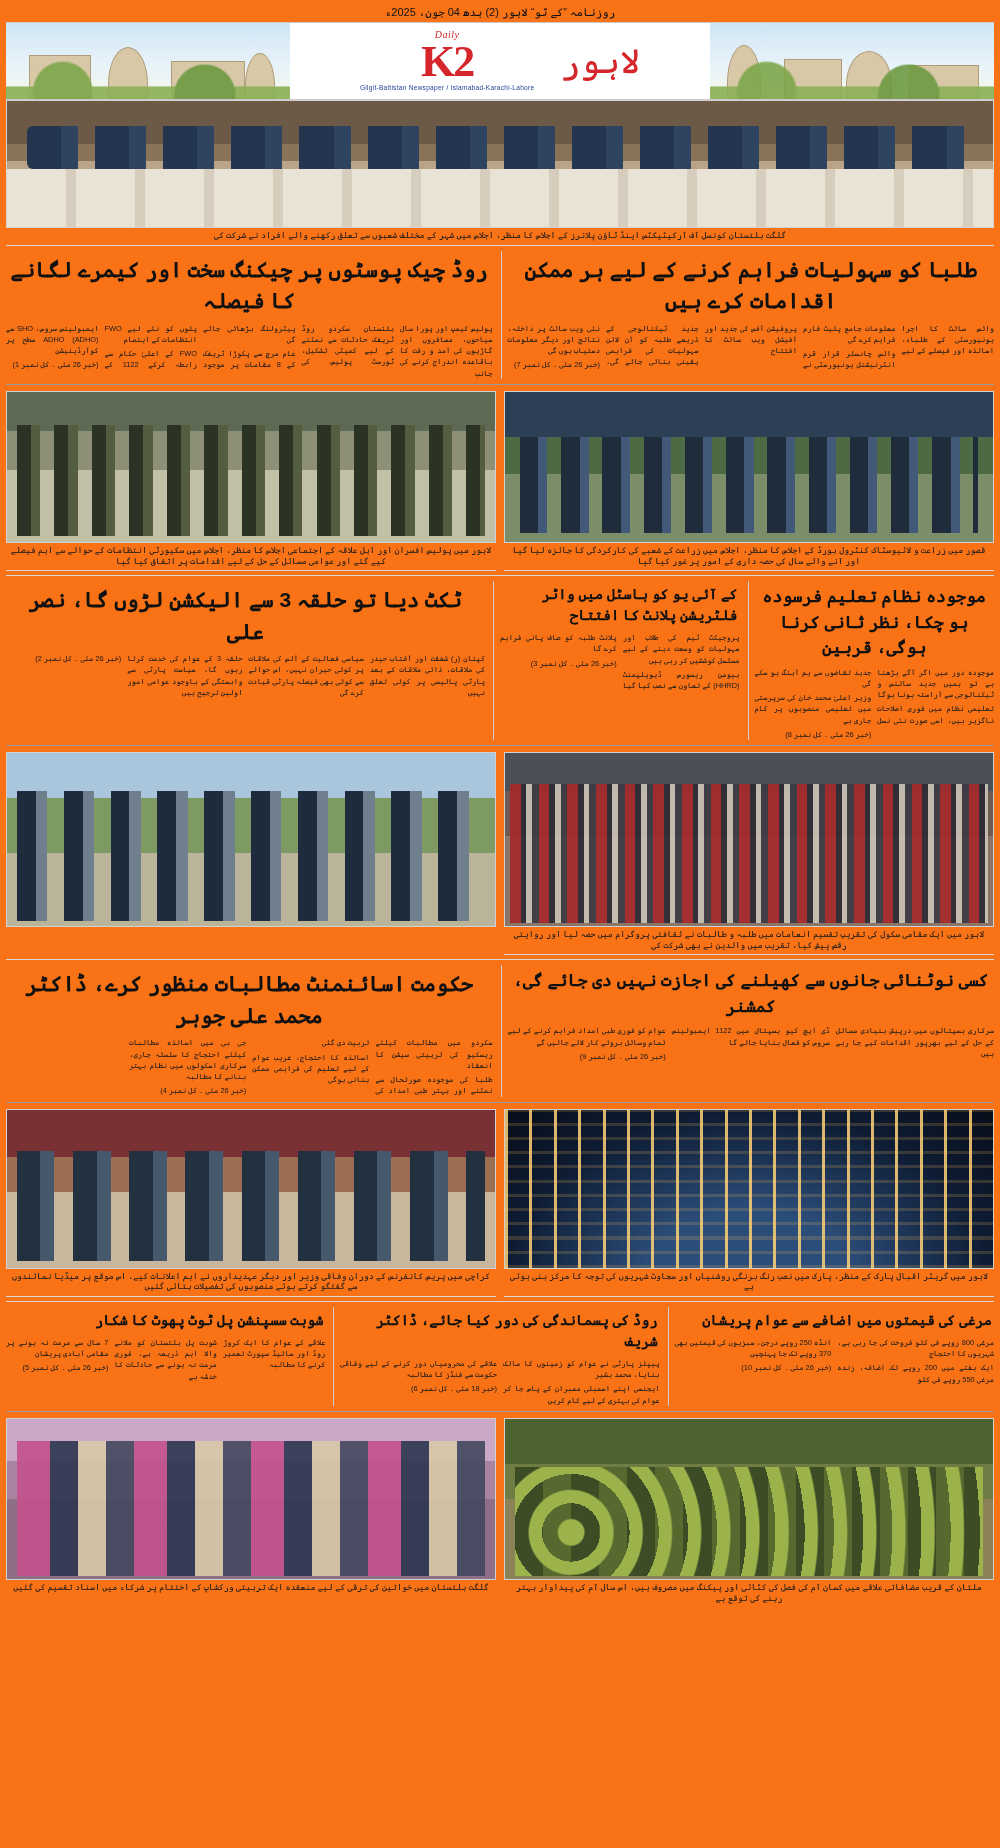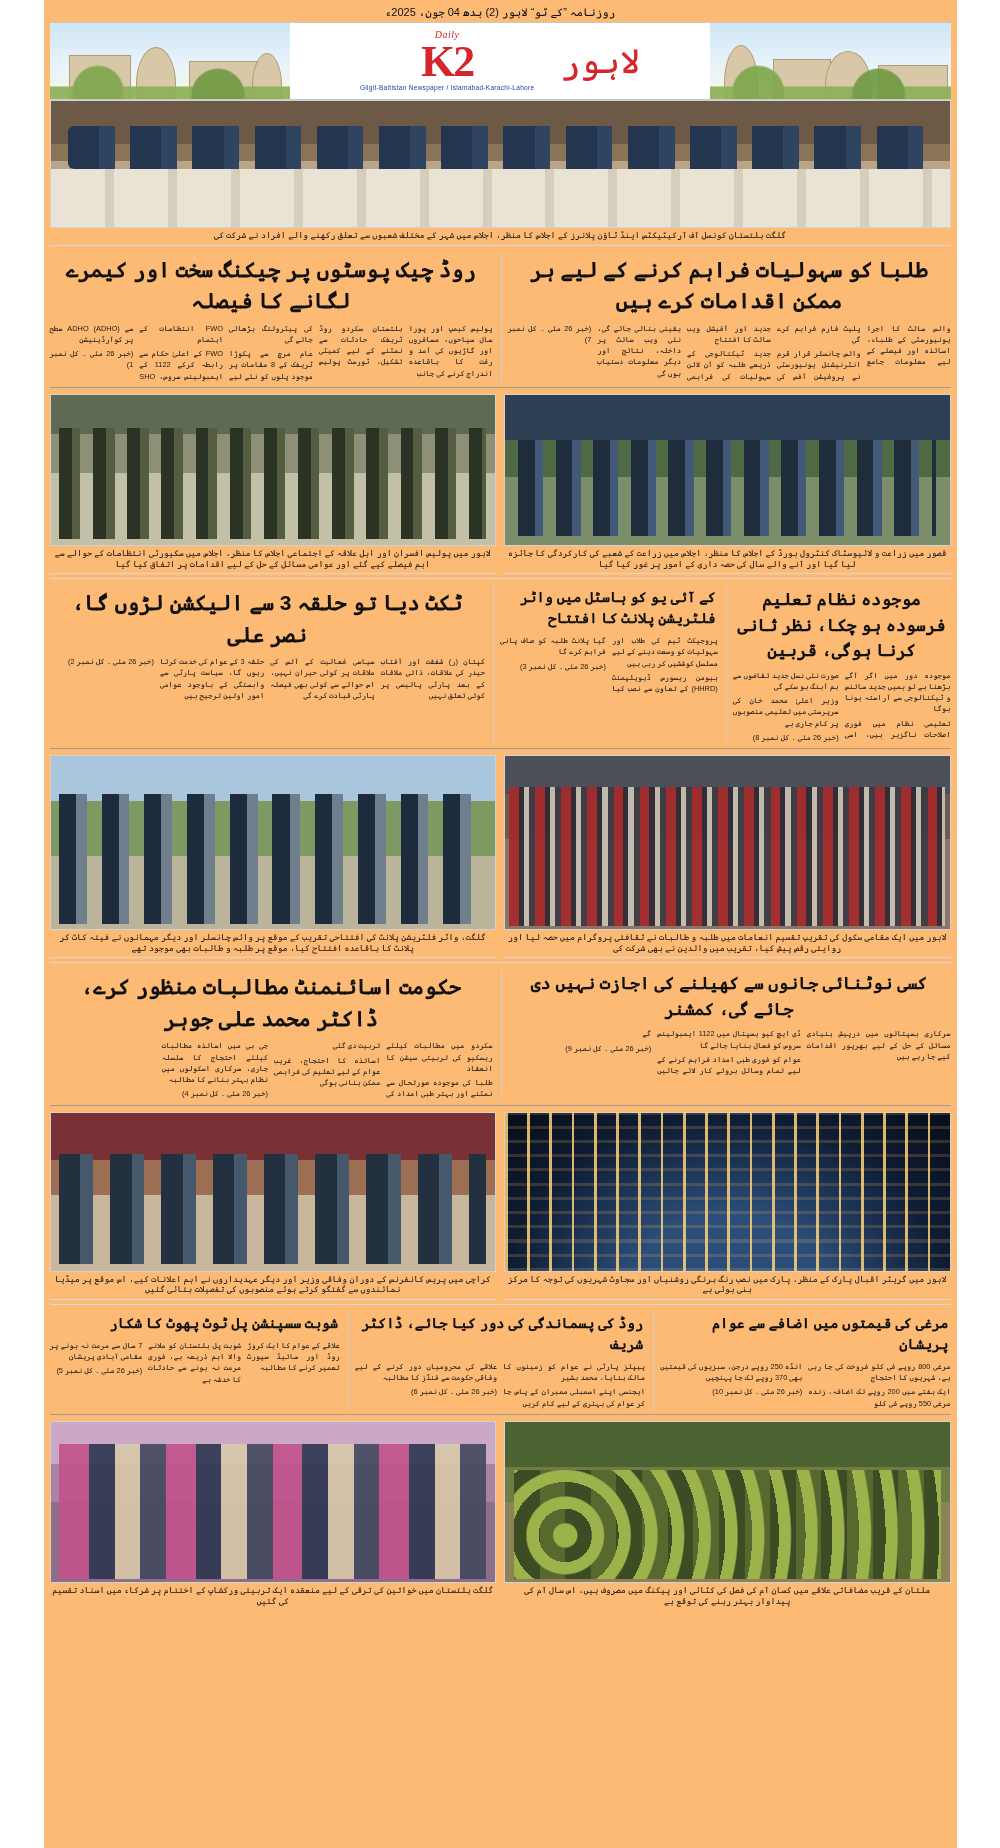--- a/index.html
+++ b/index.html
@@ -2,24 +2,24 @@
 <html lang="ur" dir="rtl"><head>
 <meta charset="utf-8">
 <style>
   * { box-sizing: border-box; }
   html, body {
     margin: 0; padding: 0;
     background: #ffffff;
     font-family: "Liberation Sans", sans-serif;
   }
   .page {
-    width: 913px;
+    width: 1000px;
     height: 1848px;
     margin: 0 auto;
-    background: #fdba74;
+    background: #f97316;
     position: relative;
     padding: 4px 6px;
   }
 
   
   .dateline {
     text-align: center;
     font-size: 11px;
     color: #111;
     padding: 2px 0 3px;
@@ -370,21 +370,20 @@
 
   <div class="divider"></div>
 
   <div class="row">
     <div class="col">
       <div class="photo sc-crowd" style="height:175px;"></div>
       <div class="cap">لاہور میں ایک مقامی سکول کی تقریبِ تقسیم انعامات میں طلبہ و طالبات نے ثقافتی پروگرام میں حصہ لیا اور روایتی رقص پیش کیا، تقریب میں والدین نے بھی شرکت کی</div>
     </div>
     <div class="col">
       <div class="photo sc-ribbon" style="height:175px;"></div>
-      <div class="cap">گلگت، واٹر فلٹریشن پلانٹ کی افتتاحی تقریب کے موقع پر وائس چانسلر اور دیگر مہمانوں نے فیتہ کاٹ کر پلانٹ کا باقاعدہ افتتاح کیا، موقع پر طلبہ و طالبات بھی موجود تھے</div>
     </div>
   </div>
 
   <div class="thin-div"></div>
 
   <div class="row">
     <div class="col rule-v" style="padding-left:6px;">
       <div class="hl sm">کسی نوٹنائی جانوں سے کھیلنے کی اجازت نہیں دی جائے گی، کمشنر</div>
       <div class="body-txt c3">
         <p>سرکاری ہسپتالوں میں درپیش بنیادی مسائل کے حل کے لیے بھرپور اقدامات کیے جا رہے ہیں</p>
@@ -429,21 +428,21 @@
         <p>انڈہ 250 روپے درجن، سبزیوں کی قیمتیں بھی 370 روپے تک جا پہنچیں</p>
         <p>(خبر 26 مئی ۔ کل نمبر 10)</p>
       </div>
     </div>
     <div class="col rule-v" style="padding-left:6px;">
       <div class="hl xs">روڈ کی پسماندگی کی دور کیا جائے، ڈاکٹر شریف</div>
       <div class="body-txt c2">
         <p>پیپلز پارٹی نے عوام کو زمینوں کا مالک بنایا، محمد بشیر</p>
         <p>ایجنسی اپنے اسمبلی ممبران کے پاس جا کر عوام کی بہتری کے لیے کام کریں</p>
         <p>علاقے کی محرومیاں دور کرنے کے لیے وفاقی حکومت سے فنڈز کا مطالبہ</p>
-        <p>(خبر 26 مئی ۔ کل نمبر 6)</p>
+        <p>(خبر 18 مئی ۔ کل نمبر 6)</p>
       </div>
     </div>
     <div class="col">
       <div class="hl xs">شوبت سسپنشن پل ٹوٹ پھوٹ کا شکار</div>
       <div class="body-txt c3">
         <p>علاقے کے عوام کا ایک کروڑ روڈ اور سائیڈ سپورٹ تعمیر کرنے کا مطالبہ</p>
         <p>شوبت پل بلتستان کو ملانے والا اہم ذریعہ ہے، فوری مرمت نہ ہونے سے حادثات کا خدشہ ہے</p>
         <p>7 سال سے مرمت نہ ہونے پر مقامی آبادی پریشان</p>
         <p>(خبر 26 مئی ۔ کل نمبر 5)</p>
       </div>

